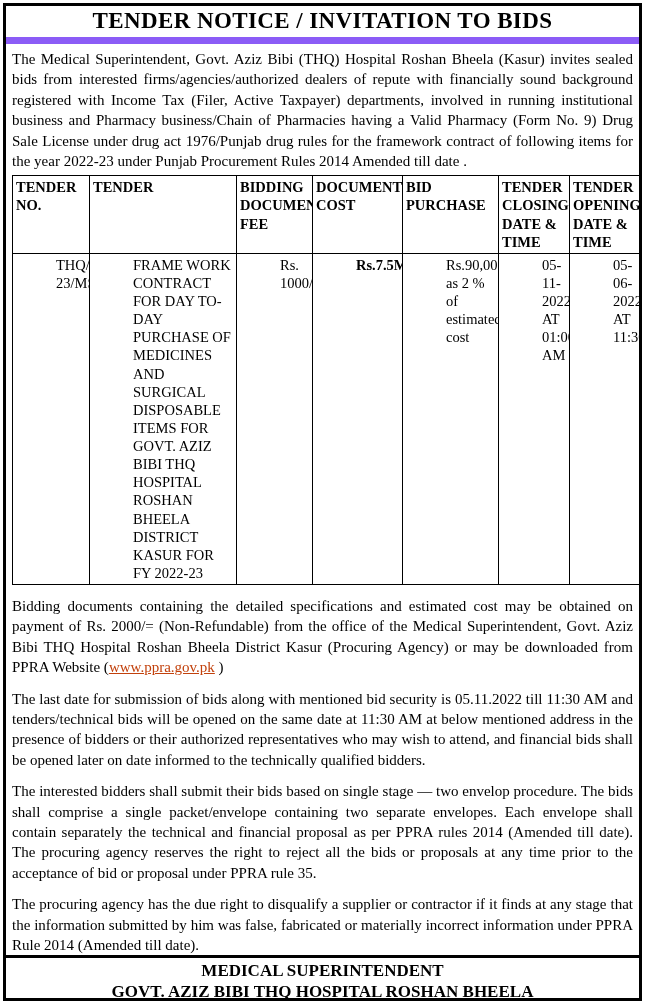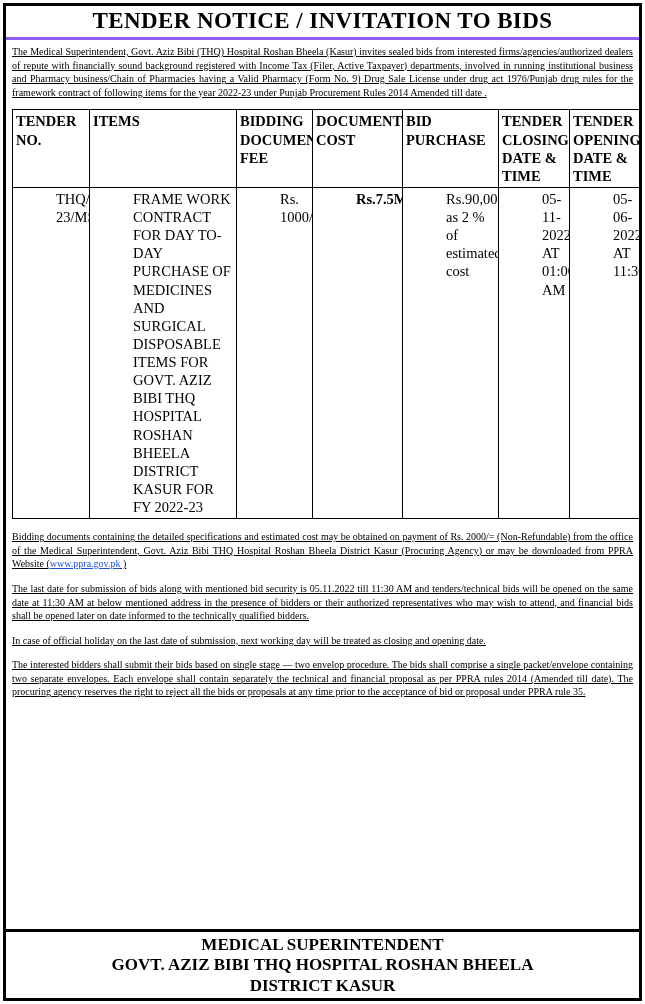--- a/index.html
+++ b/index.html
@@ -16,36 +16,35 @@
     background: #fff;
     display: flex; flex-direction: column;
     overflow: hidden;
   }
   .title-bar {
     text-align: center;
     font-weight: bold;
     font-size: 23px;
     letter-spacing: 0.4px;
     padding: 2px 12px 3px;
-    border-bottom: 3px solid #8b5cf6;
+    border-bottom: 7px solid #8b5cf6;
   }
   .doc-body { padding: 5px 6px 0 6px; flex: 1; }
   .intro, .para {
-    font-size: 10px;
+    font-size: 15px;
     line-height: 1.36;
     text-align: justify;
-    text-decoration: underline;
   }
   .para { margin-top: 11px; }
-  .link { color: #1d4ed8; text-decoration: underline; }
+  .link { color: #c2410c; text-decoration: underline; }
   table.tender {
     width: 100%;
     border-collapse: collapse;
     table-layout: fixed;
-    margin-top: 10px;
+    margin-top: 4px;
   }
   table.tender th, table.tender td {
     border: 1.5px solid #000;
     vertical-align: top;
     text-align: left;
     padding: 2px 3px;
     font-size: 14.5px;
     line-height: 1.25;
     overflow: hidden;
   }
@@ -92,21 +91,21 @@
         <col class="col-detail">
         <col class="col-fee">
         <col class="col-cost">
         <col class="col-security">
         <col class="col-closing">
         <col class="col-opening">
       </colgroup>
       <thead>
         <tr>
           <th>TENDER NO.</th>
-          <th>ITEMS</th>
+          <th>TENDER</th>
           <th>BIDDING DOCUMENT FEE</th>
           <th>DOCUMENT COST</th>
           <th>BID PURCHASE</th>
           <th>TENDER CLOSING DATE &amp; TIME</th>
           <th>TENDER OPENING DATE &amp; TIME</th>
         </tr>
       </thead>
       <tbody>
         <tr class="data-row">
           <td class="cell-tenderno">THQ/2022-23/MS(RB)</td>
@@ -117,25 +116,25 @@
           <td class="cell-closing">05-11-2022 AT 01:00 AM</td>
           <td class="cell-opening">05-06-2022 AT 11:30AM</td>
         </tr>
       </tbody>
     </table>
 
     <p class="para"><span>Bidding documents containing the detailed specifications and estimated cost may be obtained on payment of Rs. 2000/= (Non-Refundable) from the office of the Medical Superintendent, Govt. Aziz Bibi THQ Hospital Roshan Bheela District Kasur (Procuring Agency) or may be downloaded from PPRA Website (</span><a href="#" class="link">www.ppra.gov.pk</a><span> )</span></p>
 
     <p class="para">The last date for submission of bids along with mentioned bid security is 05.11.2022 till 11:30 AM and tenders/technical bids will be opened on the same date at 11:30 AM at below mentioned address in the presence of bidders or their authorized representatives who may wish to attend, and financial bids shall be opened later on date informed to the technically qualified bidders.</p>
 
-    <p class="para">In case of official holiday on the last date of submission, next working day will be treated as closing and opening date.</p>
 
 
     <p class="para">The interested bidders shall submit their bids based on single stage — two envelop procedure. The bids shall comprise a single packet/envelope containing two separate envelopes. Each envelope shall contain separately the technical and financial proposal as per PPRA rules 2014 (Amended till date). The procuring agency reserves the right to reject all the bids or proposals at any time prior to the acceptance of bid or proposal under PPRA rule 35.</p>
 
+    <p class="para">The procuring agency has the due right to disqualify a supplier or contractor if it finds at any stage that the information submitted by him was false, fabricated or materially incorrect information under PPRA Rule 2014 (Amended till date).</p>
 
   </div>
 
   <div class="footer">
     <div class="footer-line">MEDICAL SUPERINTENDENT</div>
     <div class="footer-line">GOVT. AZIZ BIBI THQ HOSPITAL ROSHAN BHEELA</div>
     <div class="footer-line">DISTRICT KASUR</div>
 
   </div>
 

